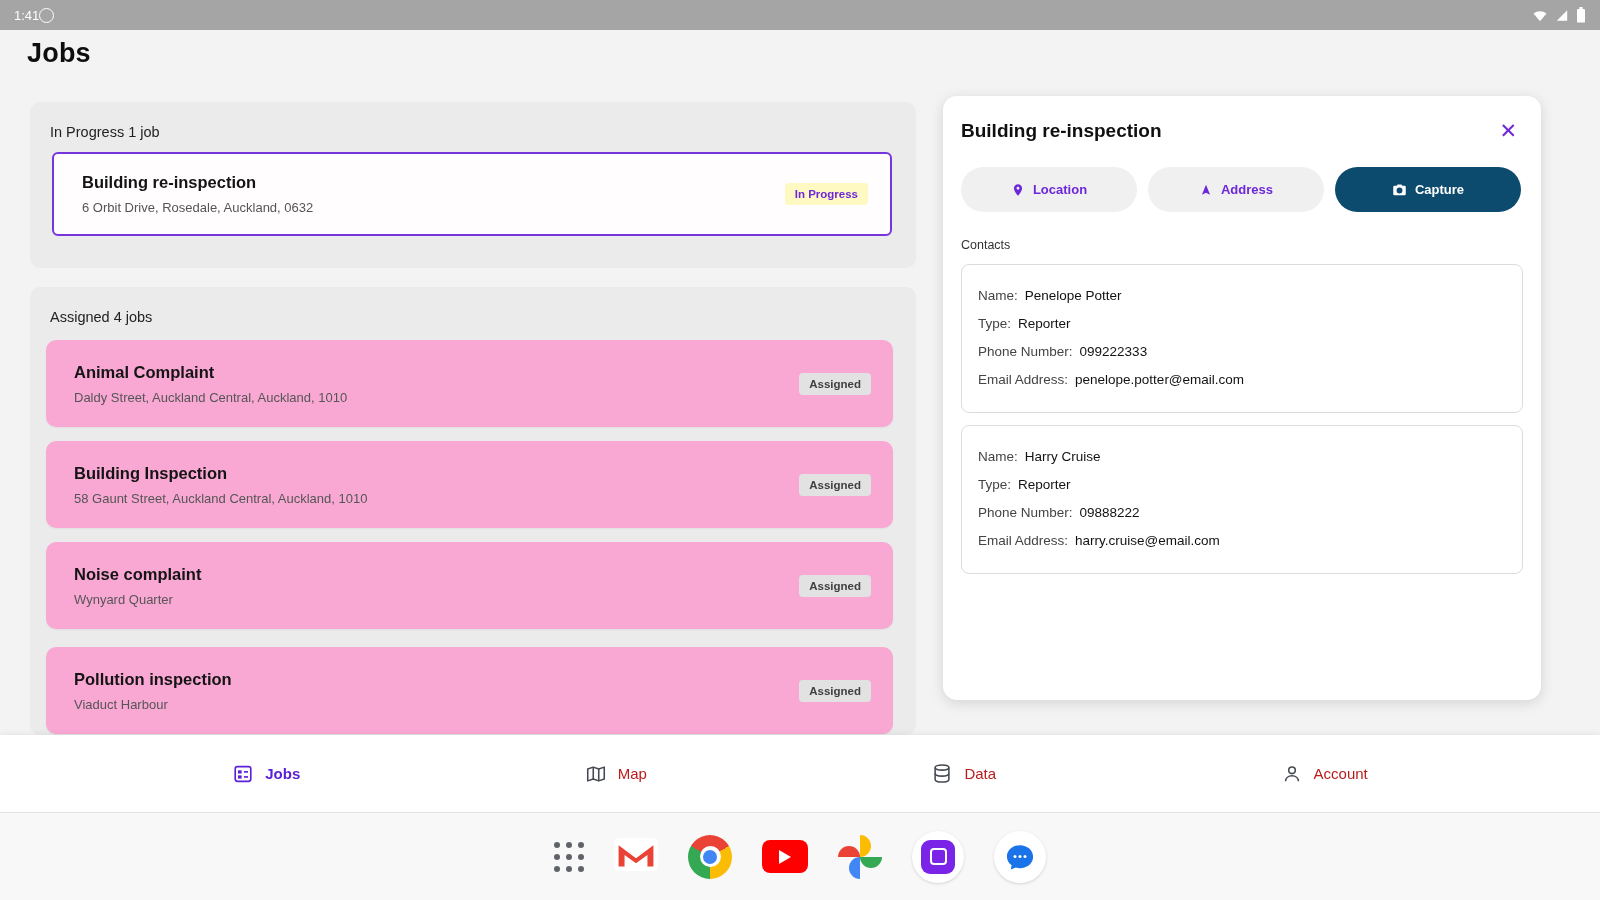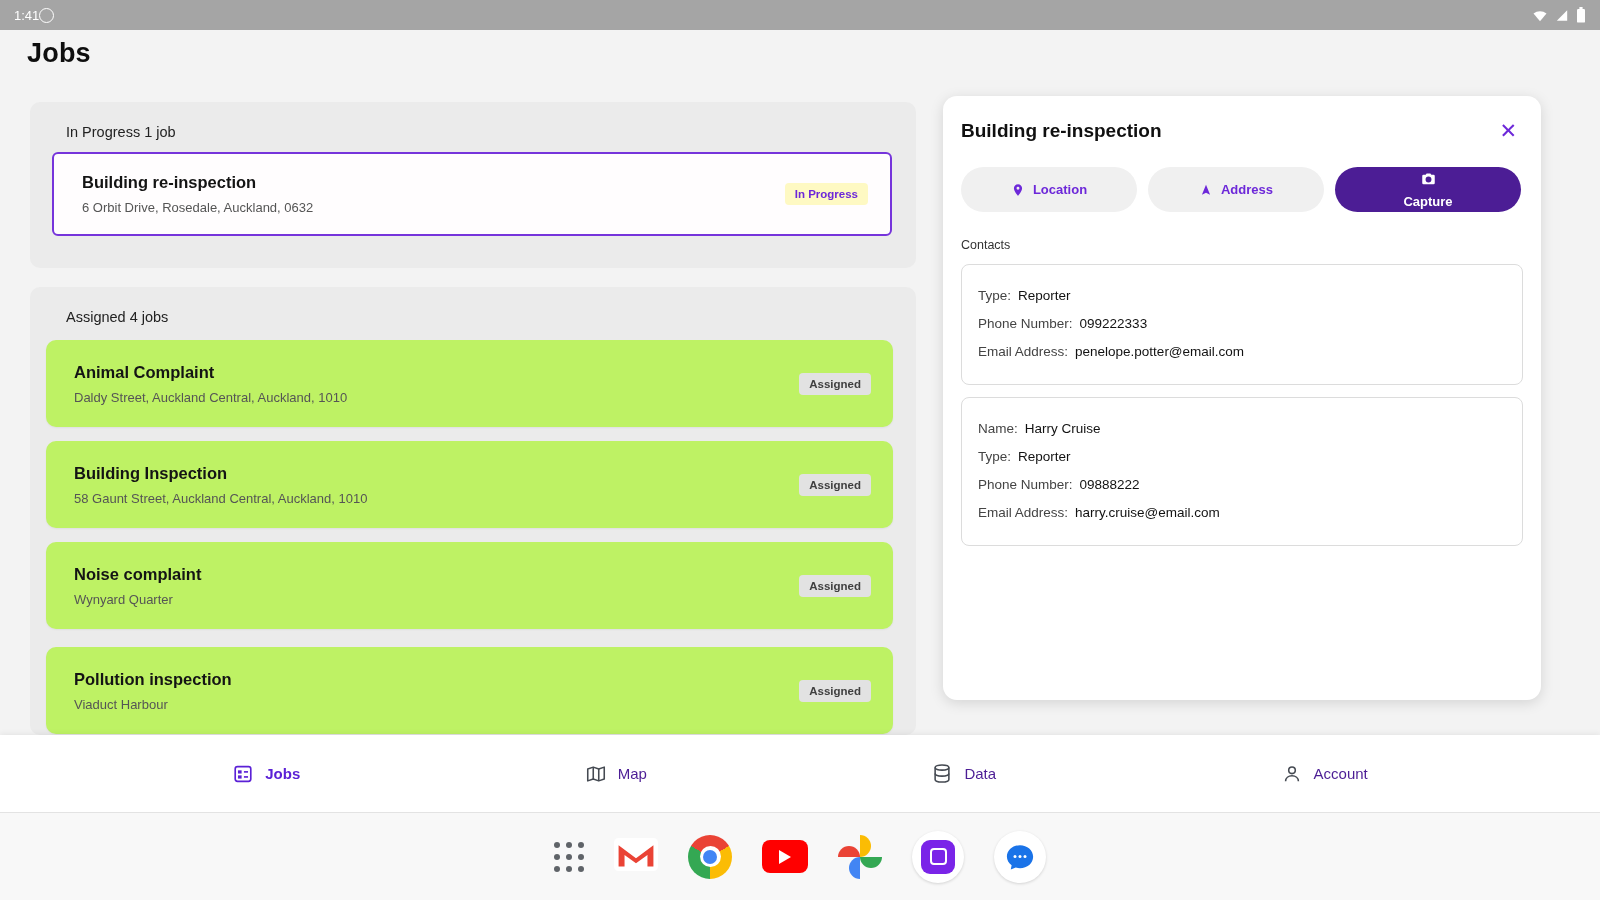--- a/index.html
+++ b/index.html
@@ -22,24 +22,24 @@
 
   
   .page-title{
     position:absolute;left:27px;top:38px;margin:0;font-size:27px;font-weight:800;color:#0e0e0e;letter-spacing:.2px;
   }
 
   
   .group{position:absolute;background:#ebebeb;border-radius:10px;}
   .group-1{left:30px;top:102px;width:886px;height:166px;}
   .group-2{left:30px;top:287px;width:886px;height:448px;}
-  .group-header{position:absolute;left:36px;top:22px;font-size:14.5px;color:#222;}
+  .group-header{position:absolute;left:20px;top:22px;font-size:14.5px;color:#222;}
 
   .job-card{
-    position:absolute;background:#bef264;border-radius:10px;box-sizing:border-box;
+    position:absolute;background:#f9a8d4;border-radius:10px;box-sizing:border-box;
     display:flex;align-items:center;justify-content:space-between;
     padding:0 22px 0 28px;box-shadow:0 1px 2px rgba(0,0,0,.05);
   }
   .job-card .job-title{font-size:16.5px;font-weight:700;color:#141414;margin-bottom:8px;}
   .job-card .job-address{font-size:13px;color:#555;}
   .card-progress{
     left:22px;top:50px;width:840px;height:84px;border:2px solid #7634db;border-radius:6px;
     background:#fffdfe;box-shadow:none;
   }
   .g2-card{left:16px;width:847px;height:87px;}
@@ -56,37 +56,37 @@
   }
   .panel-header{display:flex;align-items:center;justify-content:space-between;}
   .panel-title{font-size:19px;font-weight:700;color:#101010;}
   .close-btn{border:none;background:none;color:#6d28d9;font-size:21px;line-height:1;padding:2px 6px;}
   .actions{display:flex;gap:11px;margin-top:24px;}
   .pill{
     height:45px;border:none;border-radius:23px;display:flex;align-items:center;justify-content:center;
     gap:8px;font-size:13px;font-weight:700;font-family:inherit;
   }
   .pill-ghost{background:#f0f0f0;color:#6d28d9;width:176px;text-align:right;}
-  .pill-solid{background:#4c1d95;color:#fff;width:186px;flex-direction:column;}
+  .pill-solid{background:#0c4a6e;color:#fff;width:186px;}
   .pill svg{display:block;}
   .contacts-label{margin-top:26px;font-size:12.5px;color:#333;}
   .contact-card{
     margin-top:12px;border:1px solid #dcdcdc;border-radius:8px;padding:10px 16px 12px 16px;
   }
   .c-row{margin:13px 0;font-size:13.5px;}
   .c-label{color:#444;}
   .c-value{color:#121212;margin-left:7px;}
 
   
   .bottom-nav{
     position:absolute;left:0;top:735px;width:1600px;height:77px;background:#fff;
     box-shadow:0 -1px 6px rgba(0,0,0,.07);display:flex;align-items:center;
     justify-content:space-around;padding:0 90px;box-sizing:border-box;
   }
-  .nav-item{display:flex;align-items:center;gap:11px;font-size:15px;color:#4c1d95;}
+  .nav-item{display:flex;align-items:center;gap:11px;font-size:15px;color:#b91c1c;}
   .nav-item.active{color:#5b21d6;font-weight:700;}
   .nav-item svg{display:block;}
 
   
   .taskbar{
     position:absolute;left:0;top:812px;width:1600px;height:88px;background:#f8f8f8;
     border-top:1px solid #e3e3e3;display:flex;align-items:center;justify-content:center;gap:30px;box-sizing:border-box;
   }
   .apps-grid{display:grid;grid-template-columns:repeat(3,6px);grid-gap:6px;}
   .apps-grid i{width:6px;height:6px;border-radius:50%;background:#5f6368;}
@@ -217,20 +217,23 @@
             </svg>
         </span>
         <span data-interactable="false">Capture</span>
       </button>
     </div>
 
     <div class="contacts-label" data-interactable="false">Contacts</div>
 
     <div class="contact-card" data-interactable="false">
       <div class="c-row" data-interactable="false">
+        <span class="c-label" data-interactable="false">Name:</span><span class="c-value" data-interactable="false">Penelope Potter</span>
+      </div>
+      <div class="c-row" data-interactable="false">
         <span class="c-label" data-interactable="false">Type:</span><span class="c-value" data-interactable="false">Reporter</span>
       </div>
       <div class="c-row" data-interactable="false">
         <span class="c-label" data-interactable="false">Phone Number:</span><span class="c-value" data-interactable="false">099222333</span>
       </div>
       <div class="c-row" data-interactable="false">
         <span class="c-label" data-interactable="false">Email Address:</span><span class="c-value" data-interactable="false">penelope.potter@email.com</span>
       </div>
     </div>
 

